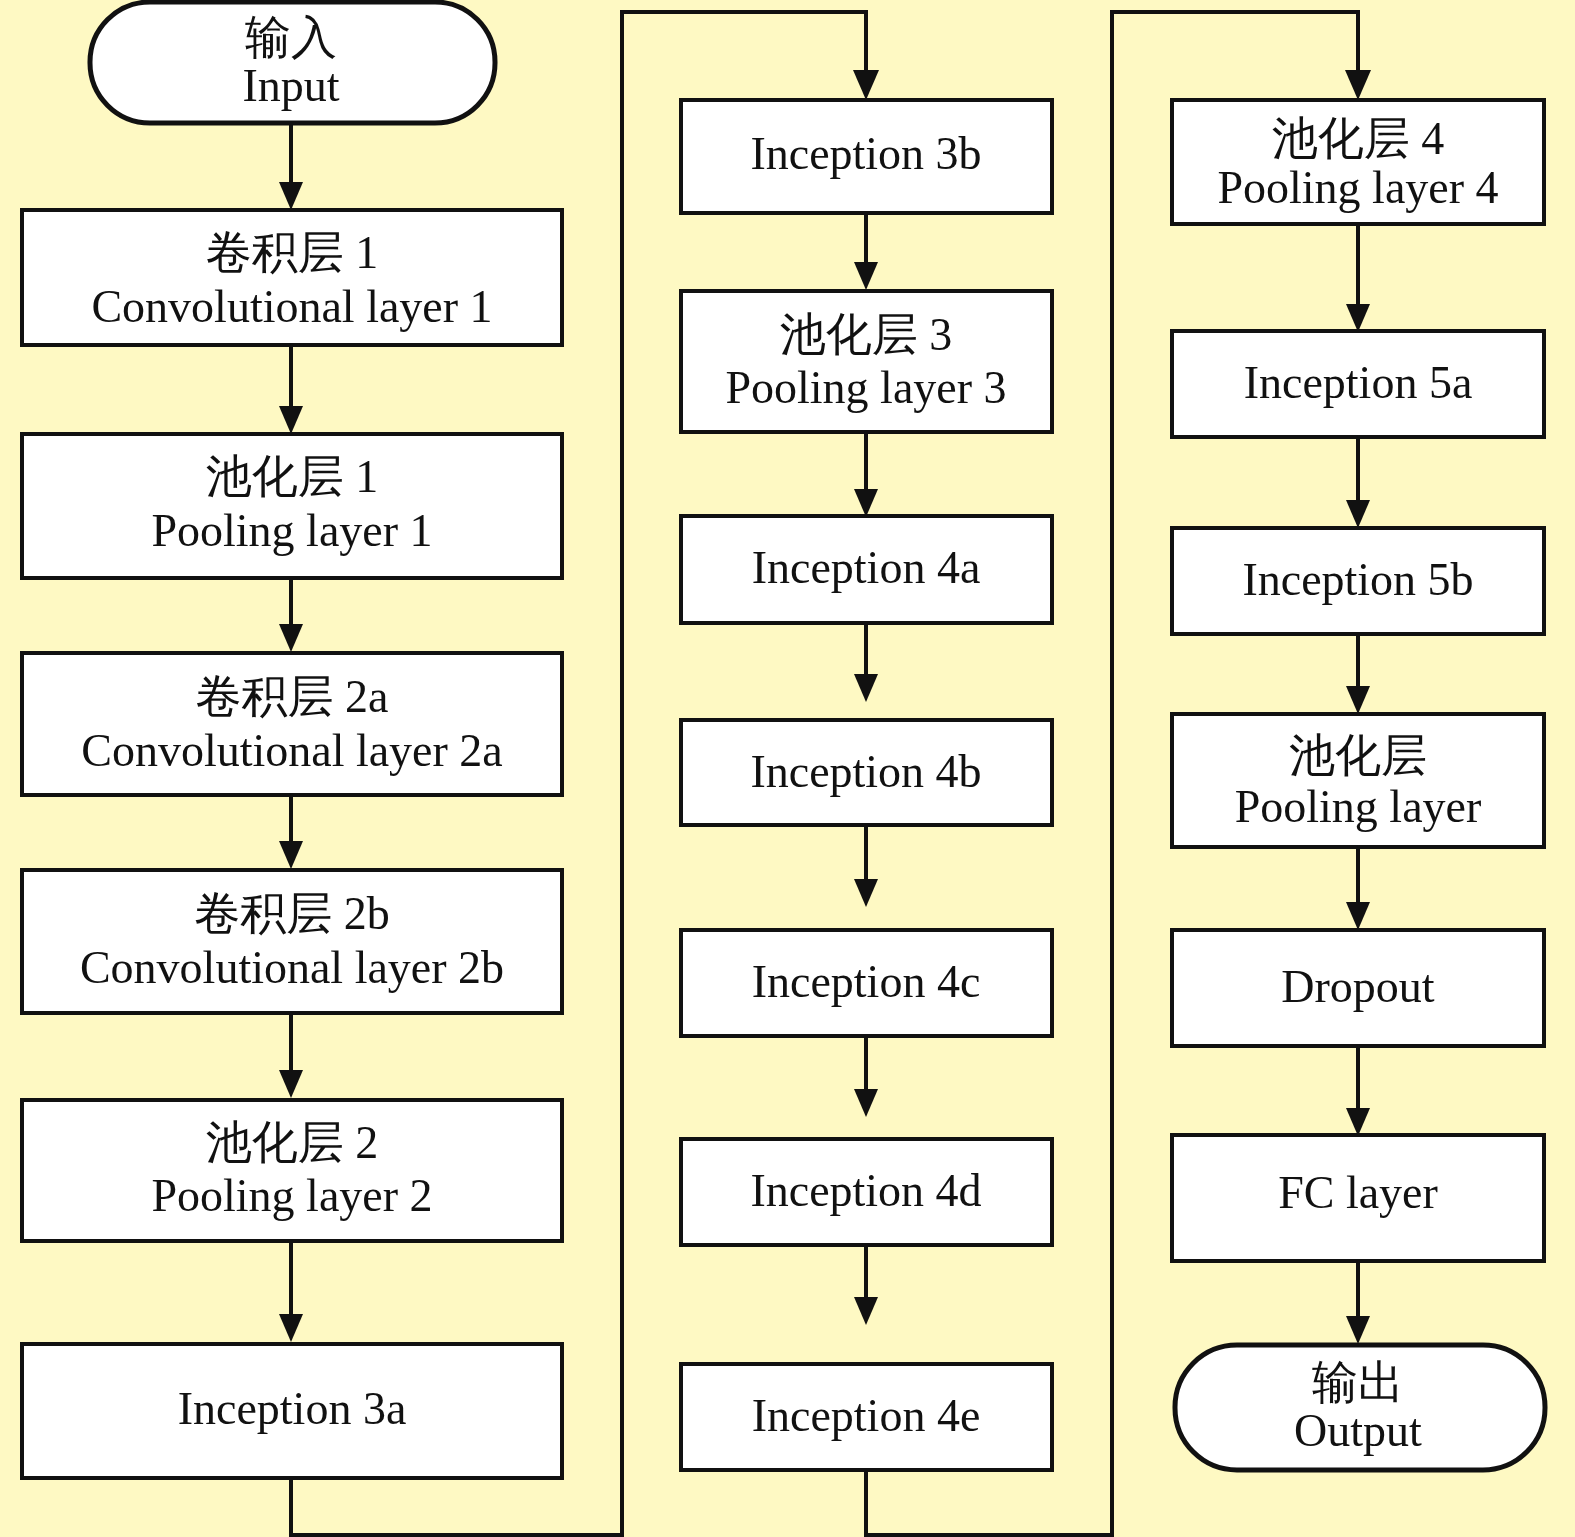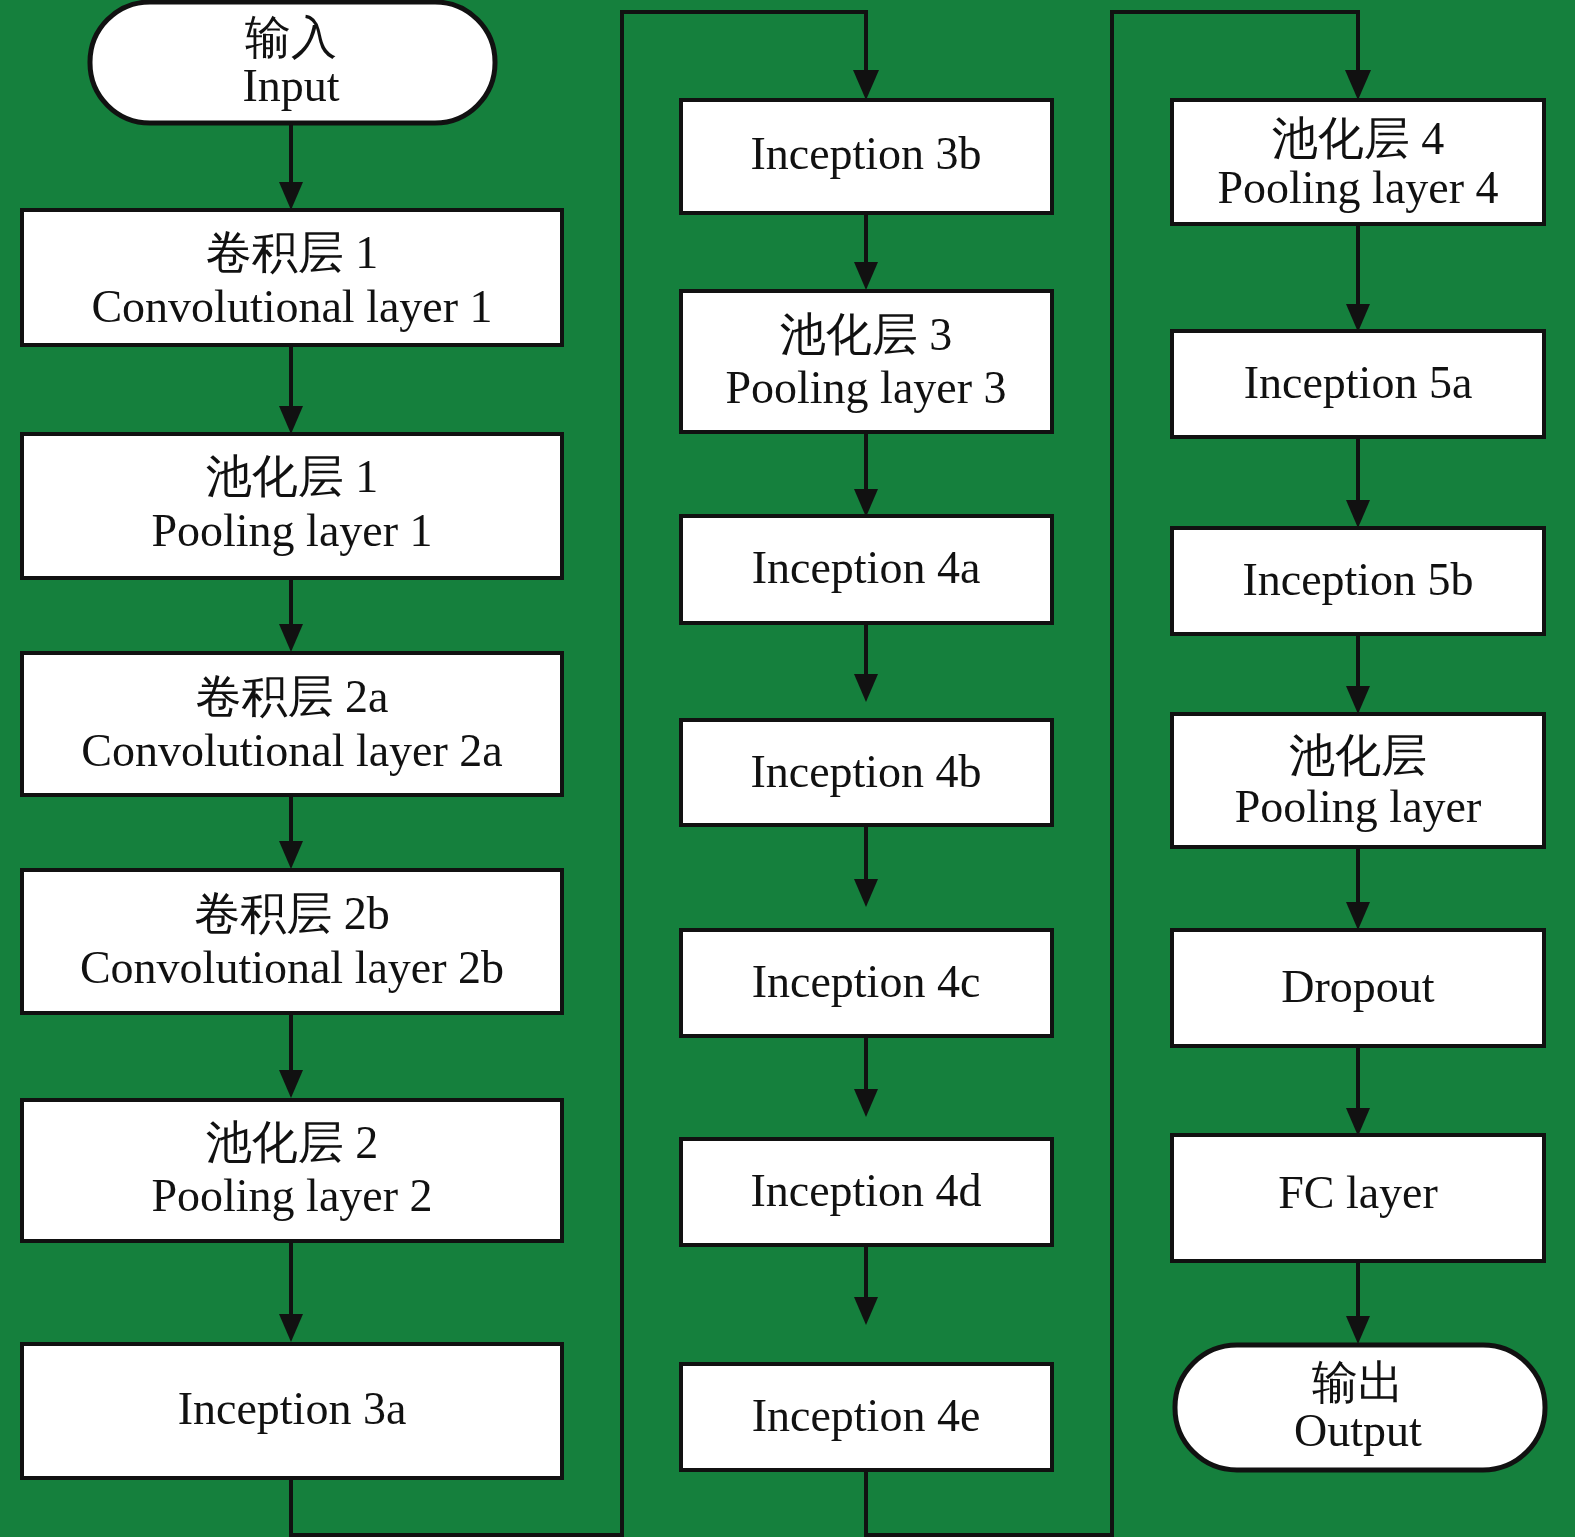--- a/index.html
+++ b/index.html
@@ -4,21 +4,21 @@
 <style>
   html, body {
     margin: 0;
     padding: 0;
     background: #ffffff;
   }
   #stage {
     position: relative;
     width: 1575px;
     height: 1537px;
-    background: #15803d;
+    background: #fef9c3;
     overflow: hidden;
     font-family: "Liberation Serif", "DejaVu Serif", serif;
   }
   #flow-svg {
     position: absolute;
     left: 0;
     top: 0;
     width: 1575px;
     height: 1537px;
   }

